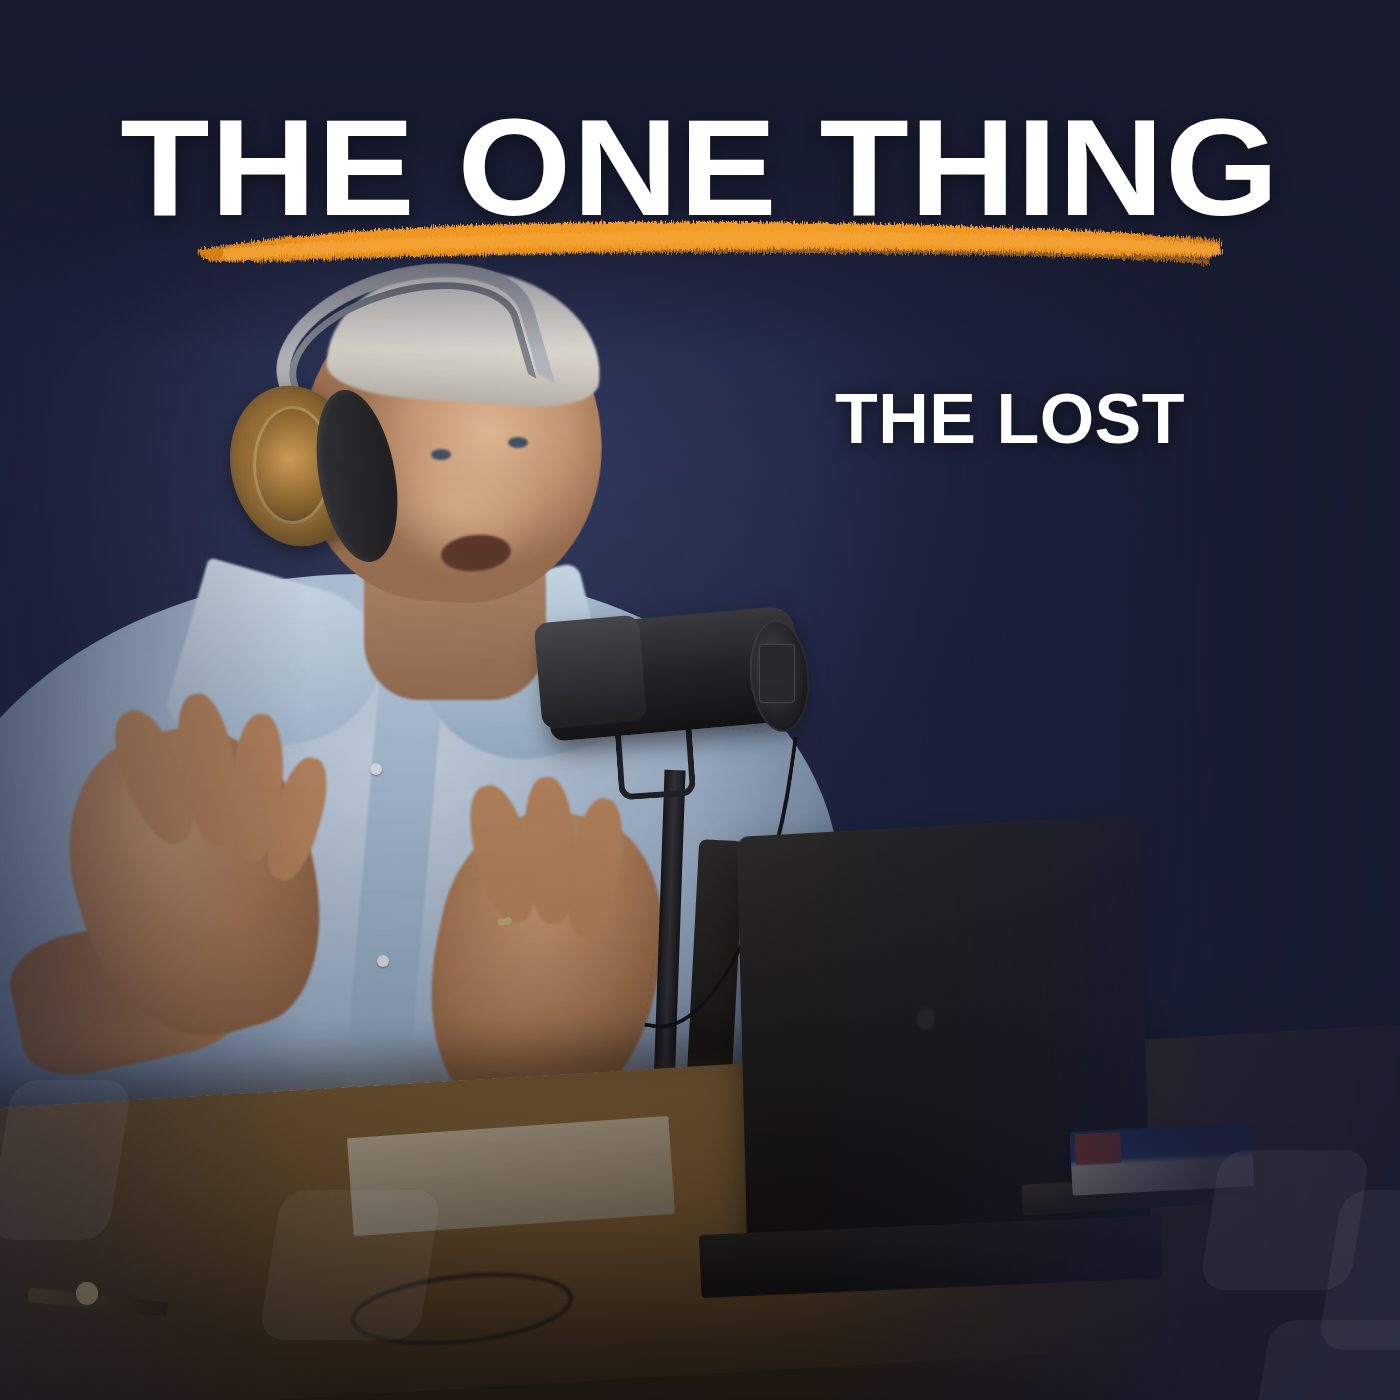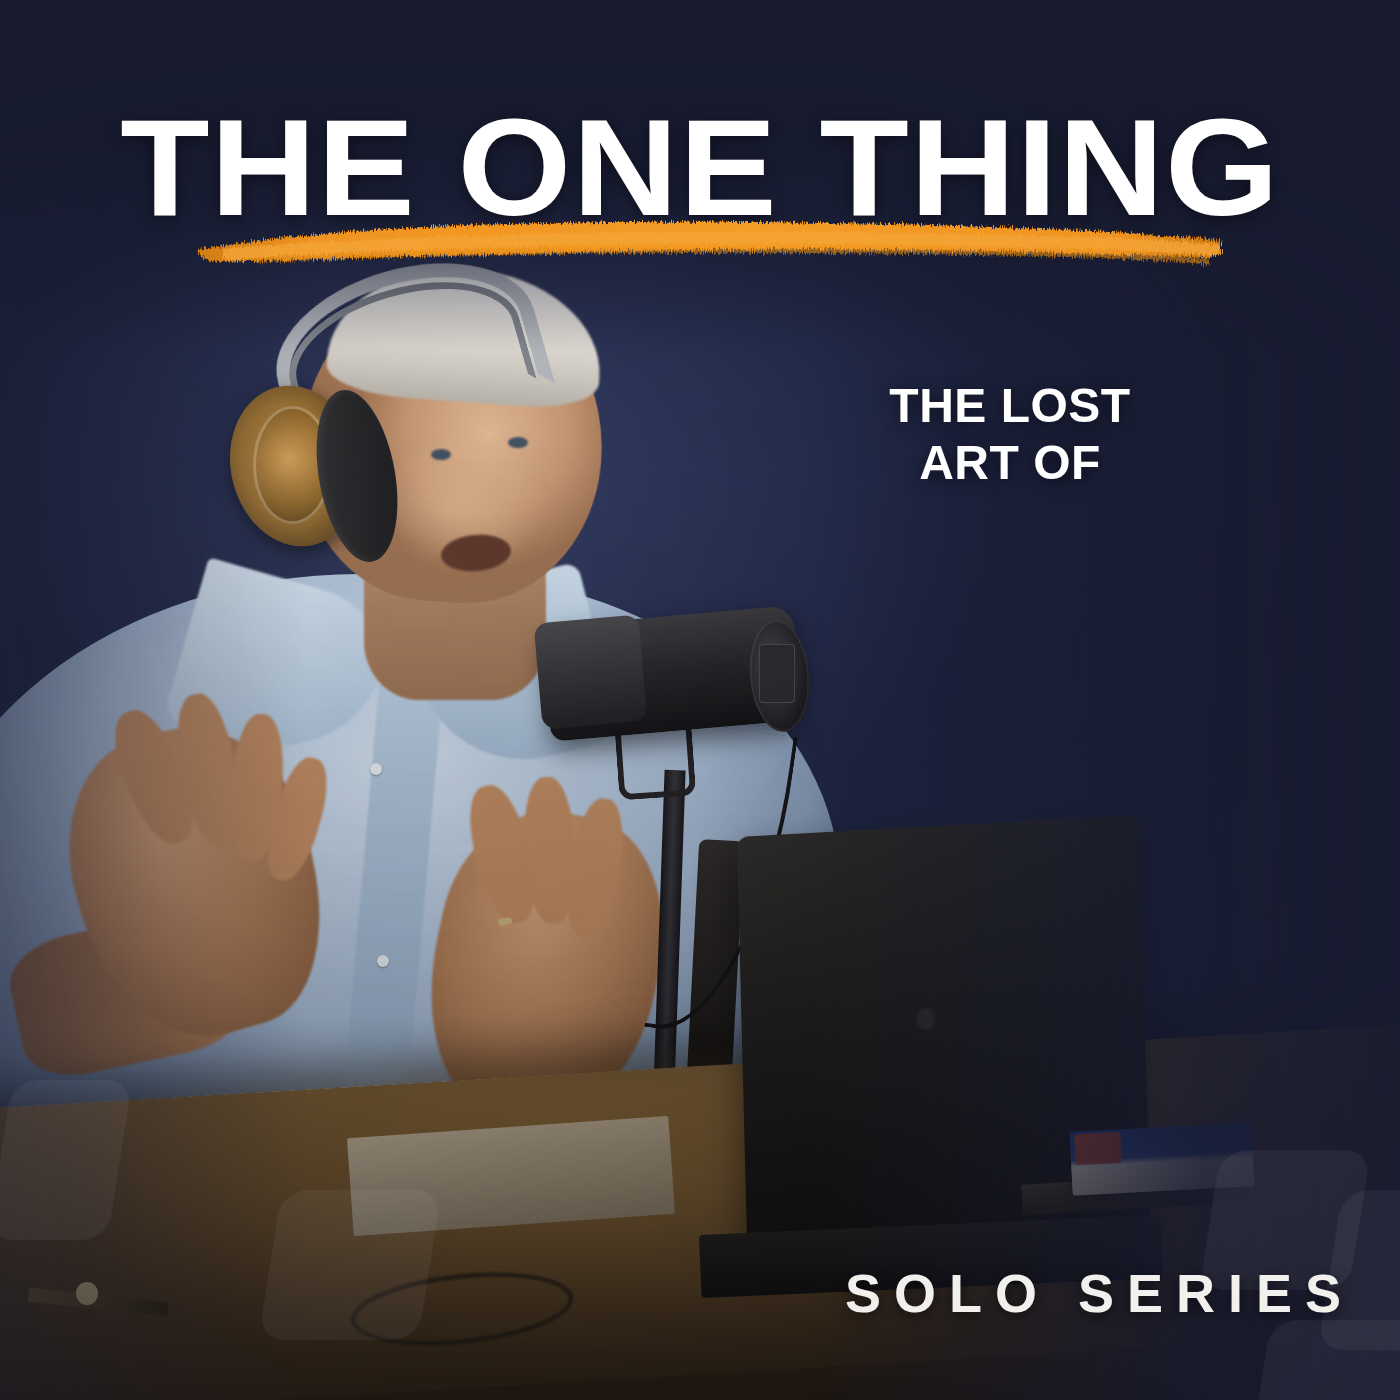--- a/index.html
+++ b/index.html
@@ -322,21 +322,21 @@
   }
   .brush{
     position:absolute;left:188px;top:208px;width:1040px;height:60px;
   }
 
   .subtitle{
     position:absolute;left:690px;top:378px;width:640px;
     text-align:center;
     color:#ffffff;
     font-weight:bold;
-    font-size:48px;
+    font-size:70px;
     line-height:1.18;
     letter-spacing:.5px;
     text-shadow:0 3px 16px rgba(0,0,0,.55);
   }
   .subtitle div{white-space:nowrap;}
 
   .solo{
     position:absolute;left:845px;top:1262px;
     color:#f2f0ec;
     font-weight:bold;
@@ -475,19 +475,17 @@
     <g filter="url(#rough)">
       <path d="M10,42 C120,20 330,12 560,14 C760,16 930,22 1032,32 C1034,40 1030,48 1020,50
                C880,44 690,40 520,42 C340,44 160,50 30,54 C16,52 8,48 10,42 Z" fill="url(#bg1)"></path>
       <path d="M40,46 C200,34 420,28 640,30 C820,32 960,36 1028,42" stroke="#f3a336" stroke-width="12" fill="none" opacity=".85" stroke-linecap="round"></path>
       <path d="M70,52 C260,44 500,40 760,44 C900,46 980,50 1020,54" stroke="#e08a18" stroke-width="5" fill="none" opacity=".6" stroke-linecap="round"></path>
     </g>
   </svg>
 
   <div class="subtitle">
     <div>THE LOST</div>
-    <div>ART OF</div>
   </div>
 
-  <div class="solo">SOLO SERIES</div>
 
 
 </div>
 
 </body></html>

